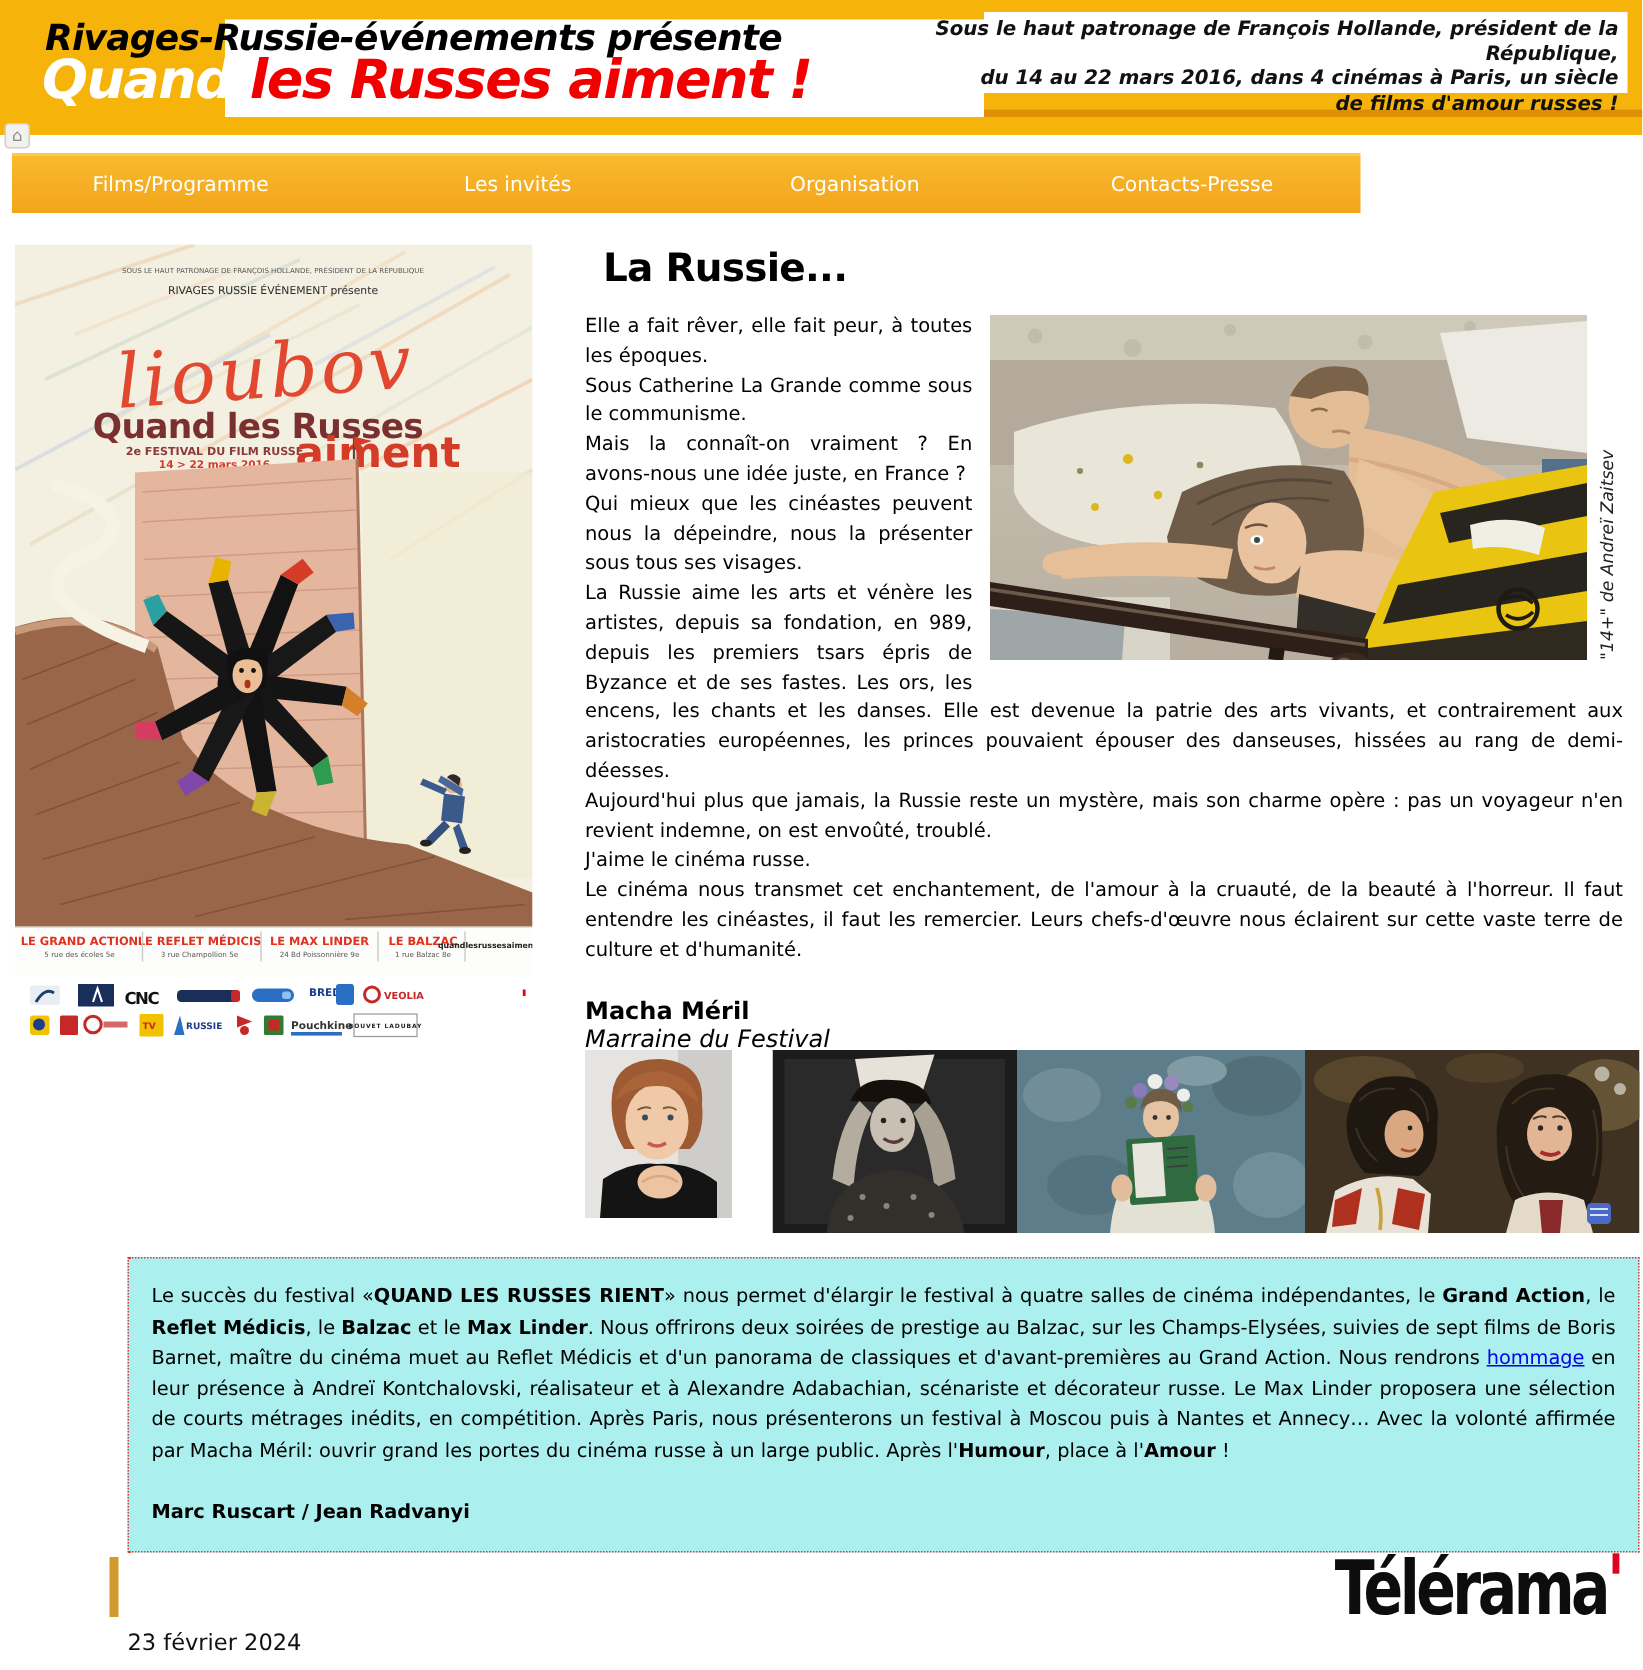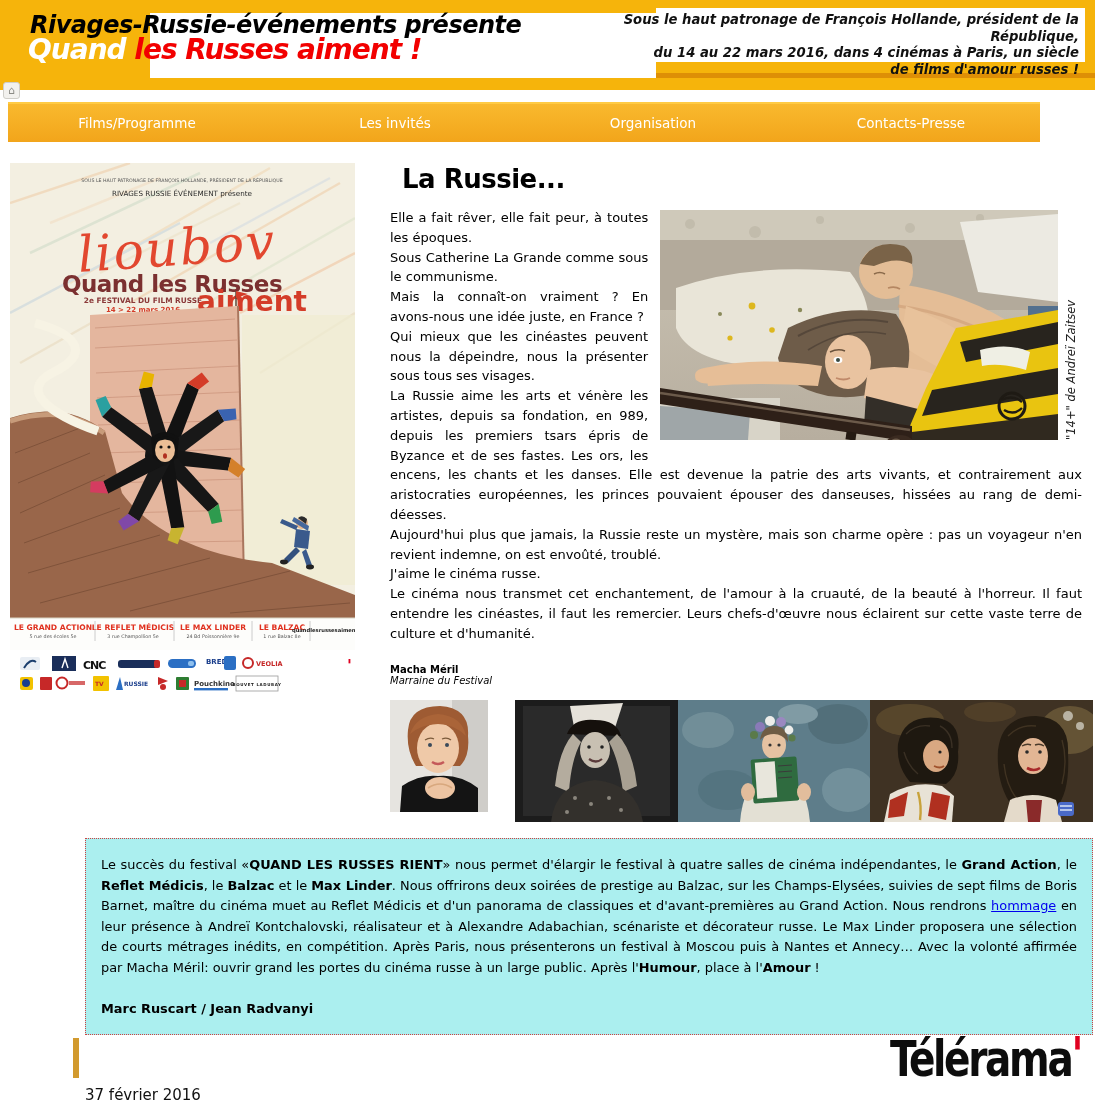--- a/index.html
+++ b/index.html
@@ -12,36 +12,36 @@
   
   .site-header { position:absolute; left:0; top:0; width:1095px; height:90px; background:#F6B40B; }
   .hdr-darkline { position:absolute; left:656px; top:73px; width:439px; height:5px; background:#DE8F06; }
   .hdr-white-title { position:absolute; left:150px; top:13px; width:506px; height:65px; background:#fff; }
   .hdr-white-right { position:absolute; left:656px; top:8px; width:429px; height:54px; background:#fff; }
   .hdr-presents {
     position:absolute; left:30px; top:11px; font-style:italic; font-weight:bold;
     font-size:24px; color:#000000; letter-spacing:-0.5px; white-space:nowrap;
   }
   .hdr-title { position:absolute; left:28px; top:33px; font-style:italic; font-weight:bold;
-    font-size:28px; letter-spacing:-1px; white-space:nowrap; }
+    font-size:36px; letter-spacing:-1px; white-space:nowrap; }
   .hdr-title .t-white { color:#fff; }
   .hdr-title .t-red { color:#F20000; }
   .hdr-patronage {
     position:absolute; right:16px; top:12px; width:460px; text-align:right;
     font-style:italic; font-weight:bold; font-size:13.2px; line-height:16.5px; color:#111;
   }
   .home-btn {
     position:absolute; left:3px; top:82px; width:17px; height:17px; background:#f2f1ee;
     border:1px solid #cfcec9; border-radius:3px; z-index:6; display:flex;
     align-items:center; justify-content:center; font-size:11px; color:#8b8b86; cursor:pointer;
   }
 
   
   .main-nav {
-    position:absolute; left:8px; top:102px; width:1032px; height:40px;
+    position:absolute; left:8px; top:102px; width:899px; height:40px;
     background:linear-gradient(#F9B92E,#F2A51B); border-top:2px solid #FFCB45; display:flex;
   }
   .nav-item {
     flex:1; display:flex; align-items:center; justify-content:center;
     color:#fff; font-size:13.5px; cursor:pointer;
   }
 
   
   .poster-wrap { position:absolute; left:10px; top:163px; width:345px; }
   .poster-wrap svg { display:block; }
@@ -49,21 +49,21 @@
   
   .article { position:absolute; left:390px; top:164px; width:692px; }
   .article h1 { font-size:26px; font-weight:bold; letter-spacing:-0.5px; margin-bottom:14px;margin-left:12px; }
   .article-text { font-size:13px; line-height:19.8px; text-align:justify; }
   .article-text p { margin:0; }
   .photo-figure { float:right; margin:2px 0 8px 12px; display:flex; }
   .vcap {
     writing-mode:vertical-rl; transform:rotate(180deg); height:230px; margin-left:4px;
     font-style:italic; font-size:11.5px; color:#222; white-space:nowrap;
   }
-  .signature { margin-top:20px; font-size:10px; }
+  .signature { margin-top:20px; font-size:16px; }
   .signature .sig-name { font-weight:bold; }
   .signature .sig-role { font-style:italic; }
 
   
   .photo-strip { position:absolute; left:390px; top:700px; display:flex; align-items:flex-start; }
   .strip-gap { width:27px; }
   .photo-strip svg { display:block; }
 
   
   .press-box {
@@ -522,15 +522,15 @@
     </svg>
   </div>
 
   <section class="press-box">
     <div class="pb-body"><span>Le succès du festival «</span><span class="bold">QUAND LES RUSSES RIENT</span><span>» nous permet d'élargir le festival à quatre salles de cinéma indépendantes, le </span><span class="bold">Grand Action</span><span>, le </span><span class="bold">Reflet Médicis</span><span>, le </span><span class="bold">Balzac</span><span> et le </span><span class="bold">Max Linder</span><span>. Nous offrirons deux soirées de prestige au Balzac, sur les Champs-Elysées, suivies de sept films de Boris Barnet, maître du cinéma muet au Reflet Médicis et d'un panorama de classiques et d'avant-premières au Grand Action. Nous rendrons </span><a href="#" class="inline-link">hommage</a><span> en leur présence à Andreï Kontchalovski, réalisateur et à Alexandre Adabachian, scénariste et décorateur russe. Le Max Linder proposera une sélection de courts métrages inédits, en compétition. Après Paris, nous présenterons un festival à Moscou puis à Nantes et Annecy… Avec la volonté affirmée par Macha Méril: ouvrir grand les portes du cinéma russe à un large public. Après l'</span><span class="bold">Humour</span><span>, place à l'</span><span class="bold">Amour</span><span> !</span></div>
     <p class="pb-sign">Marc Ruscart / Jean Radvanyi</p>
   </section>
 
   <div class="gold-bar"></div>
   <div class="tlr-logo"><span>Télérama</span><span class="tlr-apo">'</span></div>
-  <div class="page-date">37 février 2016</div>
+  <div class="page-date">23 février 2024</div>
 
 </div>
 
 </body></html>

